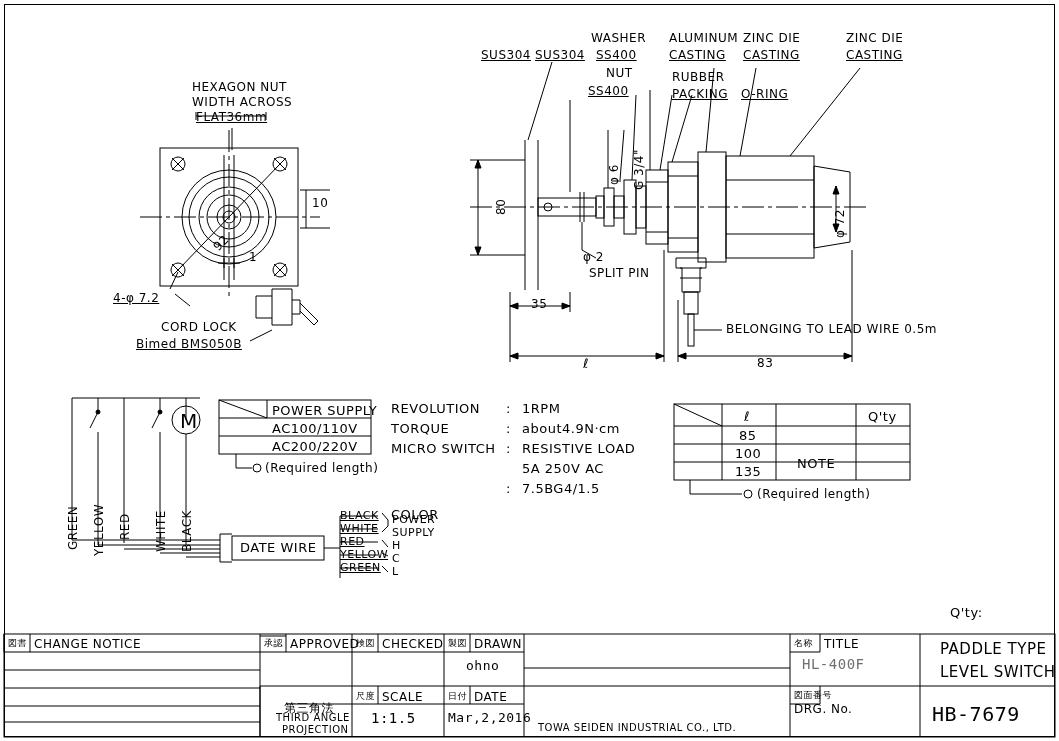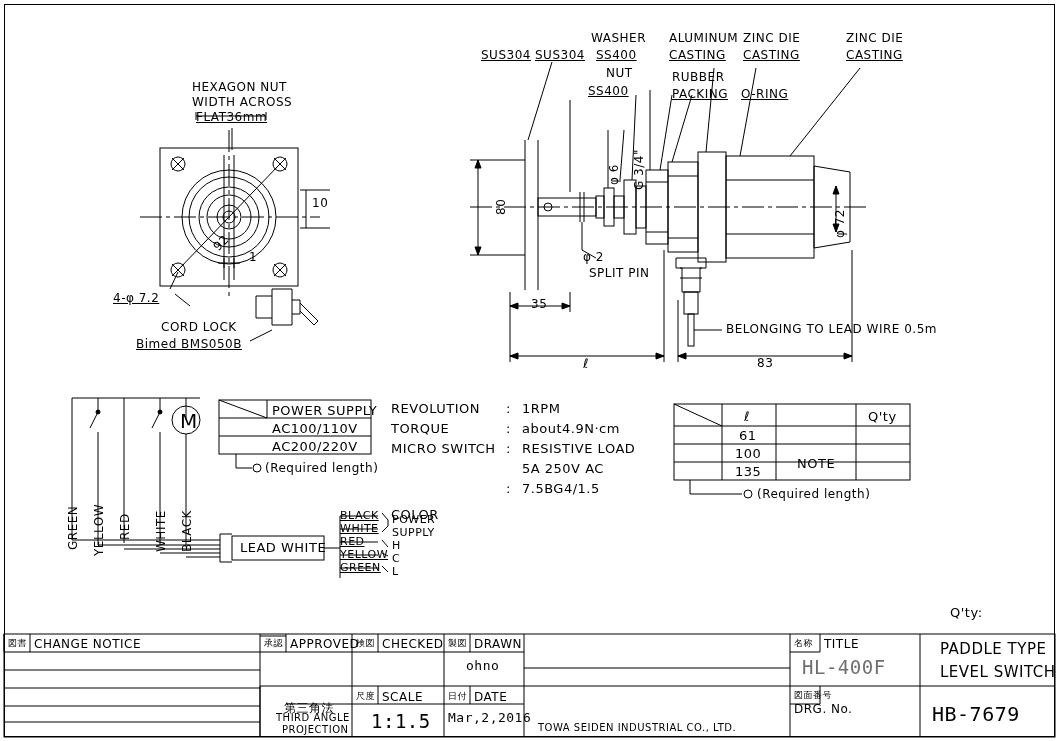--- a/index.html
+++ b/index.html
@@ -4,21 +4,21 @@
 <style>
   html,body{margin:0;padding:0;background:#ffffff;}
   body{font-family:"DejaVu Sans",sans-serif;}
   #sheet{position:relative;width:1059px;height:741px;background:#fff;overflow:hidden;}
   .t{position:absolute;white-space:pre;color:#000;font-family:"DejaVu Sans",sans-serif;font-size:11px;letter-spacing:0.5px;}
   .t10{font-size:10px;}
   .t9{font-size:9px;}
   .t12{font-size:12px;}
   .t13{font-size:13px;}
   .t15{font-size:15px;}
-  .t17{font-size:19px;}
+  .t17{font-size:14px;}
   .t20{font-size:20px;}
   .mono{font-family:"DejaVu Sans Mono",monospace;}
   .u{text-decoration:underline;}
   .rot{transform-origin:0 0;transform:rotate(-90deg);}
   .box{position:absolute;border:1px solid #000;box-sizing:border-box;}
   svg{position:absolute;left:0;top:0;overflow:visible;}
 </style>
 </head>
 <body>
 
@@ -272,21 +272,21 @@
       <circle cx="257" cy="468" r="4"></circle>
     </g>
   </svg>
 
   <div class="t t12 rot" style="left:66px;top:550px;">GREEN</div>
   <div class="t t12 rot" style="left:92px;top:556px;">YELLOW</div>
   <div class="t t12 rot" style="left:118px;top:540px;">RED</div>
   <div class="t t12 rot" style="left:154px;top:552px;">WHITE</div>
   <div class="t t12 rot" style="left:180px;top:552px;">BLACK</div>
   <div class="t t20" style="left:180px;top:409px;">M</div>
-  <div class="t t13" style="left:240px;top:540px;">LEAD WHITE</div>
+  <div class="t t13" style="left:240px;top:540px;">DATE WIRE</div>
 
   <div class="t t11 u" style="left:340px;top:509px;font-size:11px;">BLACK</div>
   <div class="t u" style="left:340px;top:522px;font-size:11px;">WHITE</div>
   <div class="t u" style="left:340px;top:535px;font-size:11px;">RED</div>
   <div class="t u" style="left:340px;top:548px;font-size:11px;">YELLOW</div>
   <div class="t u" style="left:340px;top:561px;font-size:11px;">GREEN</div>
 
   <div class="t" style="left:392px;top:513px;font-size:11px;">POWER</div>
   <div class="t" style="left:392px;top:526px;font-size:11px;">SUPPLY</div>
   <div class="t" style="left:392px;top:539px;font-size:11px;">H</div>
@@ -327,21 +327,21 @@
       <line x1="856" y1="404" x2="856" y2="480"></line>
       <line x1="674" y1="404" x2="722" y2="426"></line>
       <line x1="690" y1="480" x2="690" y2="494"></line>
       <line x1="690" y1="494" x2="742" y2="494"></line>
       <circle cx="748" cy="494" r="4"></circle>
     </g>
   </svg>
   <div class="t t13" style="left:744px;top:409px;">ℓ</div>
   <div class="t t13" style="left:797px;top:409px;margin-top:47px;">NOTE</div>
   <div class="t t13" style="left:868px;top:409px;">Q'ty</div>
-  <div class="t t13" style="left:739px;top:428px;">61</div>
+  <div class="t t13" style="left:739px;top:428px;">85</div>
   <div class="t t13" style="left:735px;top:446px;">100</div>
   <div class="t t13" style="left:735px;top:464px;">135</div>
   <div class="t t12" style="left:757px;top:487px;">(Required length)</div>
 
   <div class="t t13" style="left:950px;top:605px;">Q'ty:</div>
 
   <svg width="1059" height="741">
     <g stroke="#000" fill="none" stroke-width="1">
 
       <rect x="4" y="634" width="1051" height="103"></rect>

